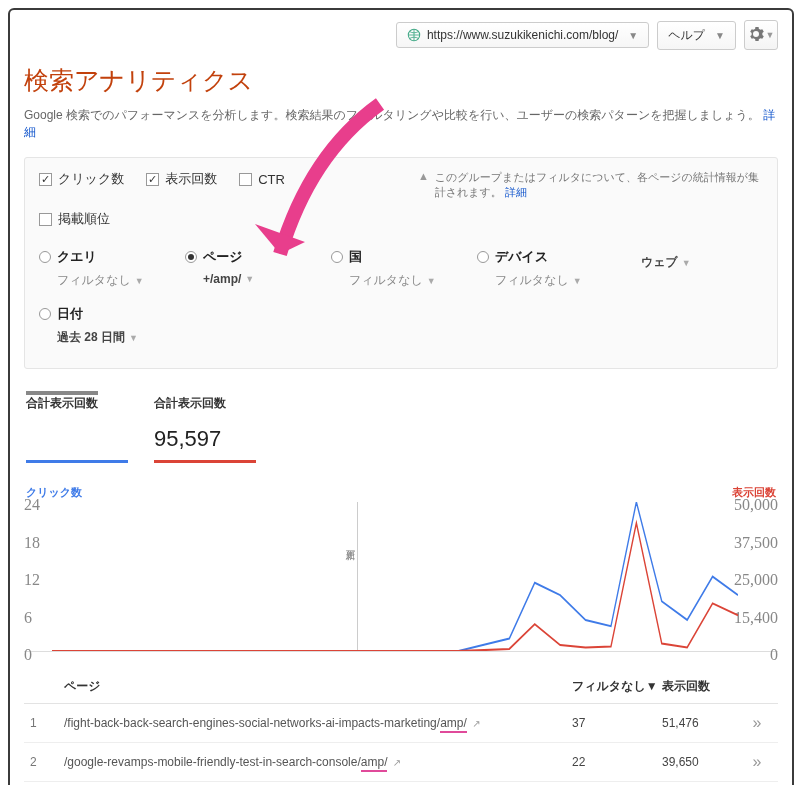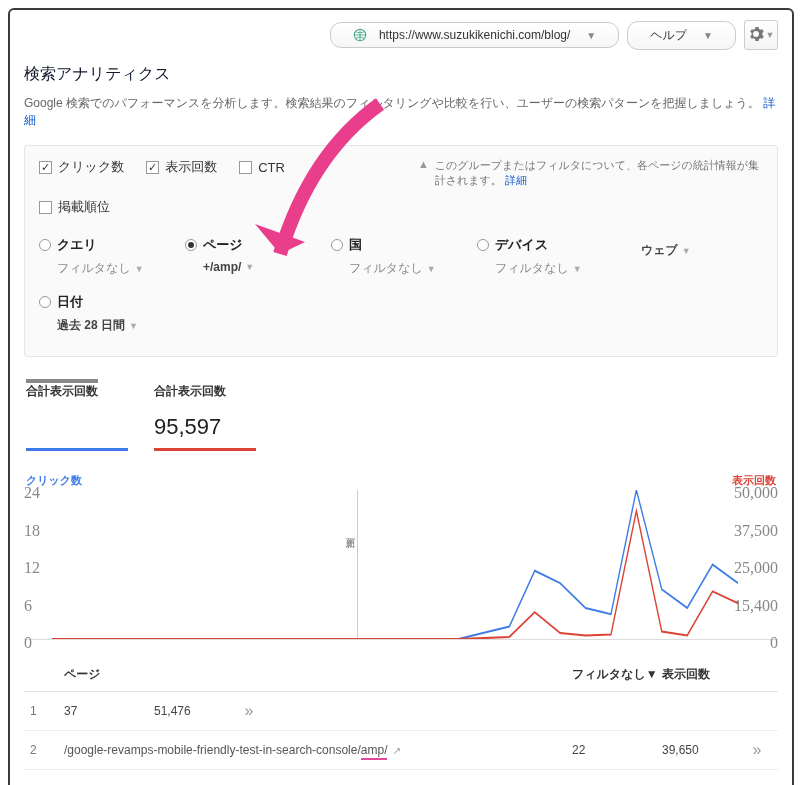--- a/index.html
+++ b/index.html
@@ -1,24 +1,24 @@
 <!DOCTYPE html>
 <html><head>
   <meta charset="utf-8">
   <style>
     * { box-sizing: border-box; margin: 0; padding: 0; }
     body { font-family: Arial, "Hiragino Kaku Gothic ProN", sans-serif; font-size: 13px; color: #222; background: #fff; padding: 8px; width: 802px; }
     .page { border: 2px solid #3b3b3b; border-radius: 6px; padding-bottom: 10px; }
     .topbar { display: flex; justify-content: flex-end; align-items: center; gap: 8px; padding: 10px 14px 14px; }
-    .pill { display: inline-flex; align-items: center; gap: 12px; border: 1px solid #ccc; border-radius: 11px; padding: 5px 22px; background: linear-gradient(#fff,#f6f6f6); font-size: 12px; color: #333; cursor: pointer; }
+    .pill { display: inline-flex; align-items: center; gap: 6px; border: 1px solid #ccc; border-radius: 3px; padding: 5px 10px; background: linear-gradient(#fff,#f6f6f6); font-size: 12px; color: #333; cursor: pointer; }
     .pill .globe { display:inline-flex; width:14px; height:14px; }
     .pill .caret { margin-left:4px; color:#888; font-size:10px; }
     .iconbtn { width:34px; height:30px; display:inline-flex; align-items:center; justify-content:center; border:1px solid #ccc; border-radius:3px; background:linear-gradient(#fff,#f4f4f4); cursor:pointer; }
     .content { padding: 0 14px; }
-    h1 { font-size: 16px; font-weight: 400; color: #0f172a; margin-bottom: 10px; }
+    h1 { font-size: 25px; font-weight: 400; color: #c2410c; margin-bottom: 10px; }
     .subtitle { font-size: 12px; color: #666; margin-bottom: 16px; }
     .subtitle a, .link { color: #1155cc; text-decoration: none; }
     .panel { border: 1px solid #e5e5e5; background: #fafafa; border-radius: 3px; padding: 12px 14px; }
     .metrics-row { display:flex; align-items:flex-start; gap: 10px; }
     .metrics-left { display:flex; gap: 22px; flex-wrap: wrap; }
     .chk { display:flex; align-items:center; gap:6px; font-size:13px; color:#333; cursor:pointer; }
     .chk .box { width:13px; height:13px; border:1px solid #999; background:#fff; display:inline-flex; align-items:center; justify-content:center; font-size:11px; color:#333; }
     .chk.checked .box::after { content:"✓"; font-size:11px; line-height:1; }
     .notice { flex:1; font-size:11px; color:#777; display:flex; gap:6px; padding-left:30px; }
     .notice .warn { color:#999; }
@@ -233,20 +233,21 @@
       <div class="thead">
         <div class="col-idx"></div>
         <div class="col-page">ページ</div>
         <div class="col-clicks">フィルタなし▼</div>
         <div class="col-imp">表示回数</div>
         <div class="col-arrow"></div>
       </div>
       <div id="tbody">
           <div class="trow">
             <div class="col-idx">1</div>
+            <div class="col-page">/fight-back-back-search-engines-social-networks-ai-impacts-marketing/<span class="amp-underline">amp/</span> <span class="ext-icon">↗</span></div>
             <div class="col-clicks">37</div>
             <div class="col-imp">51,476</div>
             <div class="col-arrow"><span class="morebtn">»</span></div>
           </div>
           <div class="trow">
             <div class="col-idx">2</div>
             <div class="col-page">/google-revamps-mobile-friendly-test-in-search-console/<span class="amp-underline">amp/</span> <span class="ext-icon">↗</span></div>
             <div class="col-clicks">22</div>
             <div class="col-imp">39,650</div>
             <div class="col-arrow"><span class="morebtn">»</span></div>

